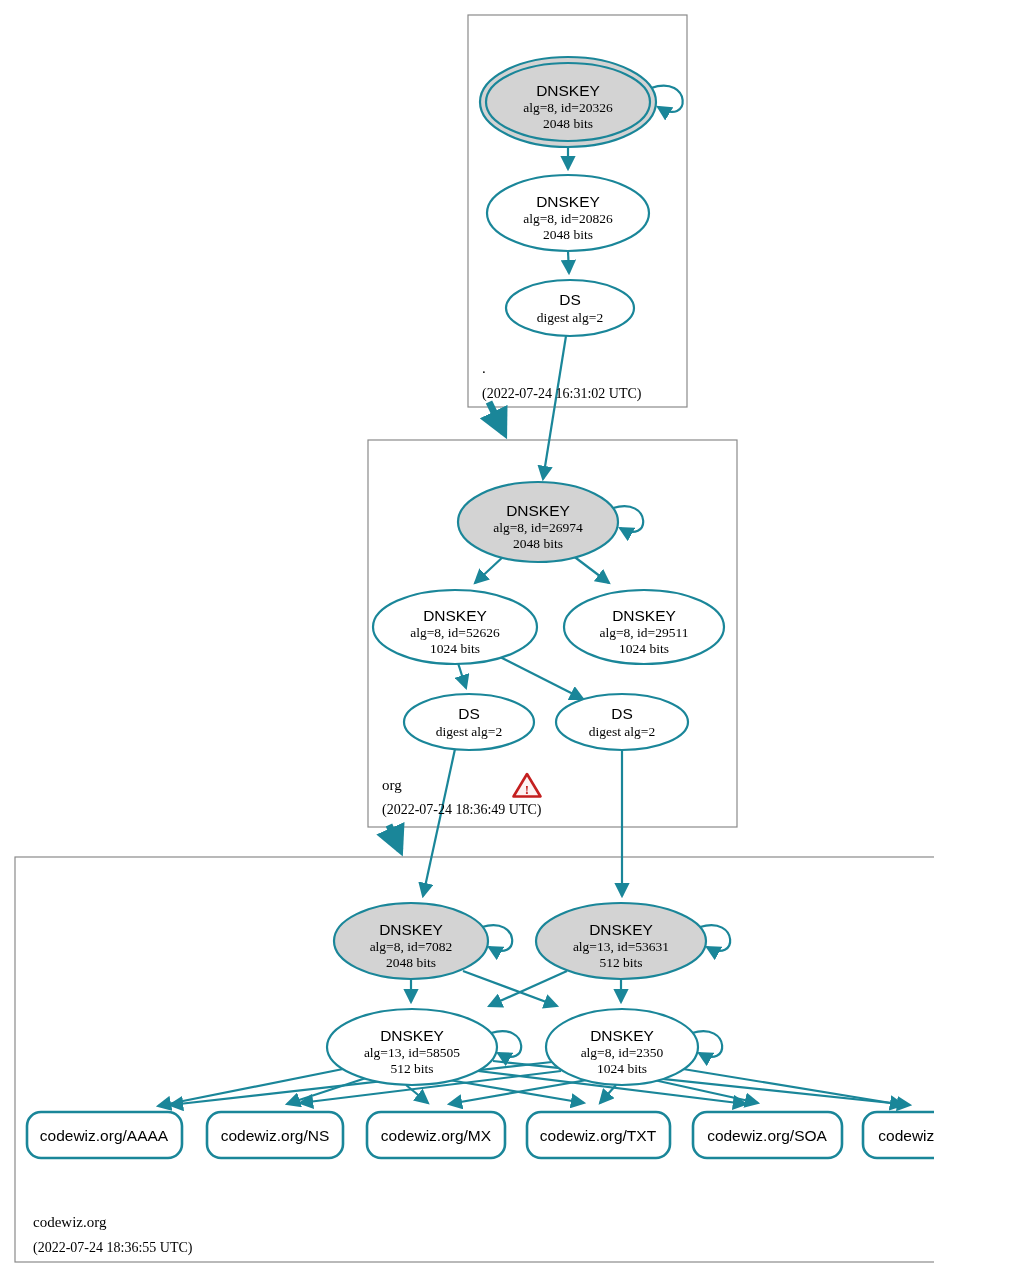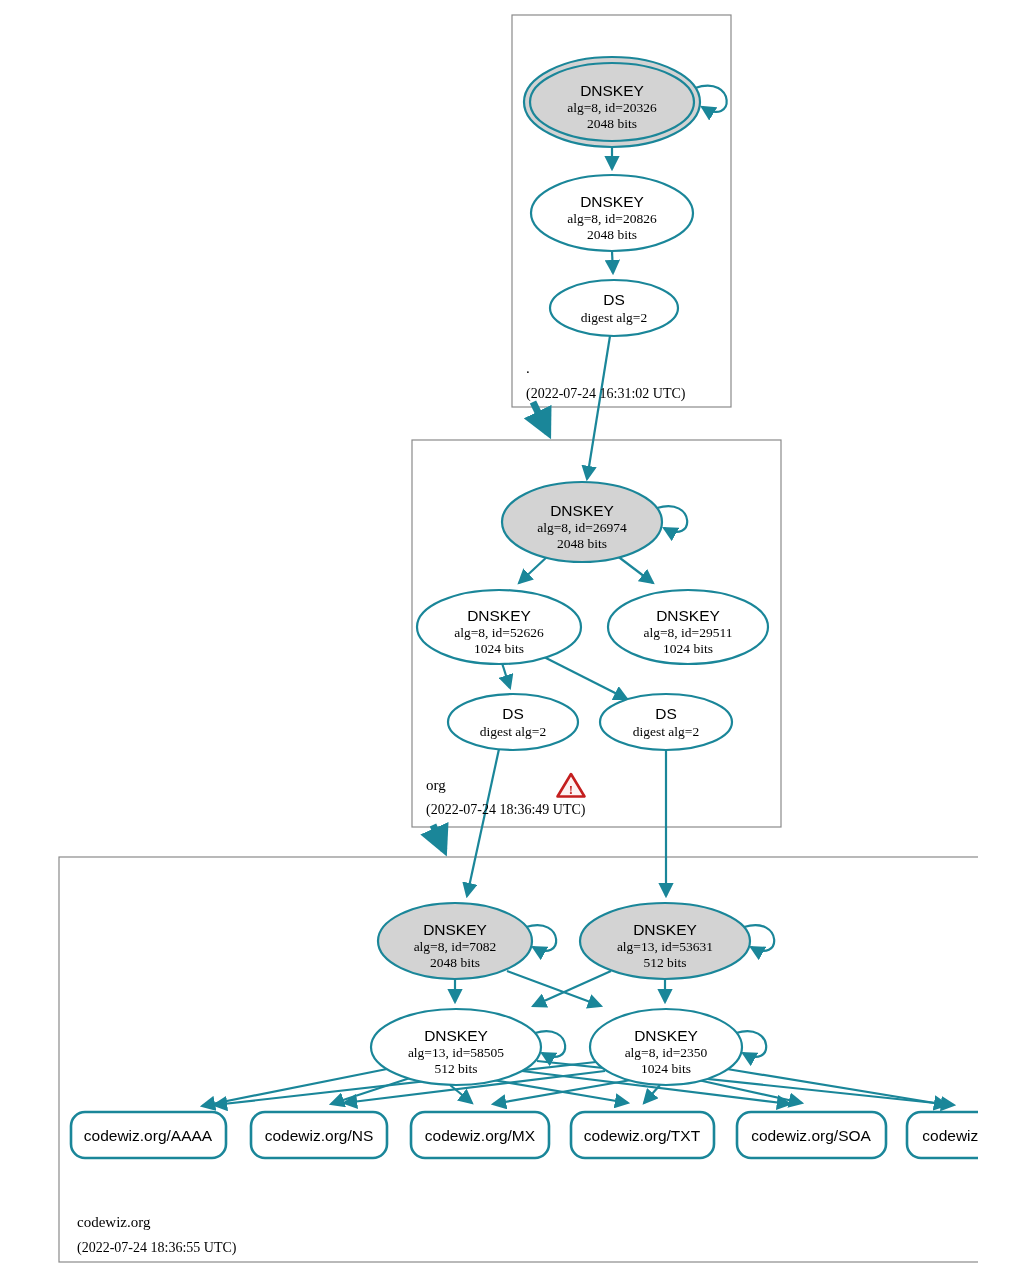--- a/index.html
+++ b/index.html
@@ -1,16 +1,16 @@
 <!DOCTYPE html>
 <html style="--teal: #1a8699; --node_fill_gray: #d3d3d3; --node_fill_white: #ffffff; --box_border: #8a8a8a; --warning_red: #c41f1f; --text: #000000;"><head>
 <meta charset="utf-8">
 <style>
   html,body{margin:0;padding:0;background:#fff;}
-  .stage{position:relative;width:934px;height:1282px;background:#fff;overflow:hidden;padding-left:44px;}
+  .stage{position:relative;width:934px;height:1282px;background:#fff;overflow:hidden;}
   svg{display:block;}
   .zone-box{fill:none;stroke:var(--box_border,#8a8a8a);stroke-width:1.2;}
   .node{stroke:var(--teal,#1a8699);stroke-width:2.2;fill:var(--node_fill_white,#ffffff);}
   .node.gray{fill:var(--node_fill_gray,#d3d3d3);}
   .node.inner{fill:none;}
   .rrbox{fill:#fff;stroke:var(--teal,#1a8699);stroke-width:2.6;}
   .edge{fill:none;stroke:var(--teal,#1a8699);stroke-width:2.2;}
   .edge.thick{stroke-width:7;}
   text{fill:var(--text,#000);}
   .t-title{font-family:"Liberation Sans",sans-serif;font-size:15.5px;text-anchor:middle;}

